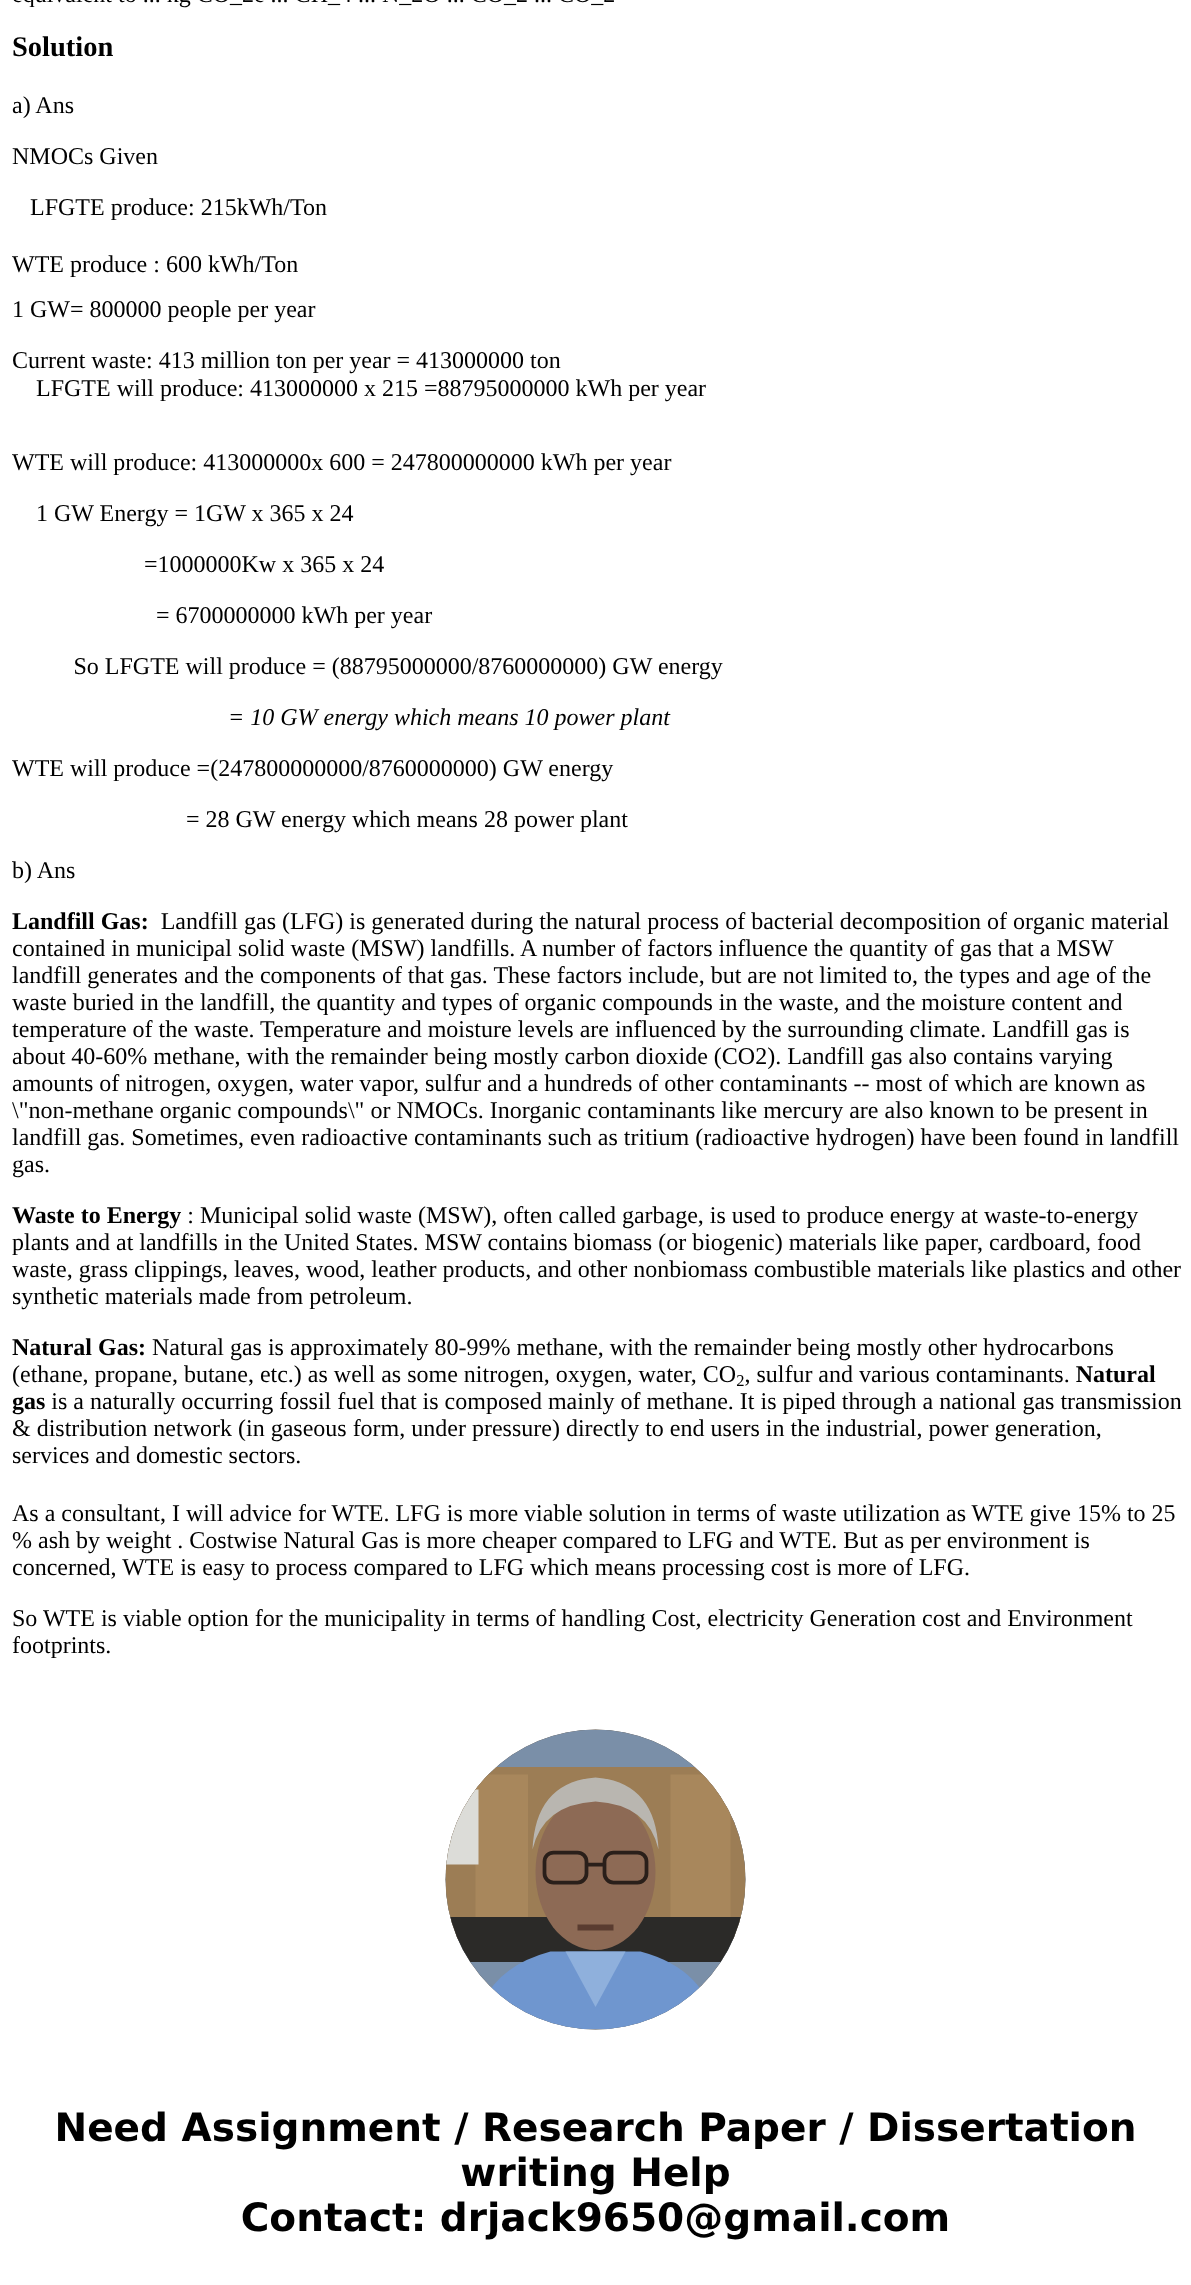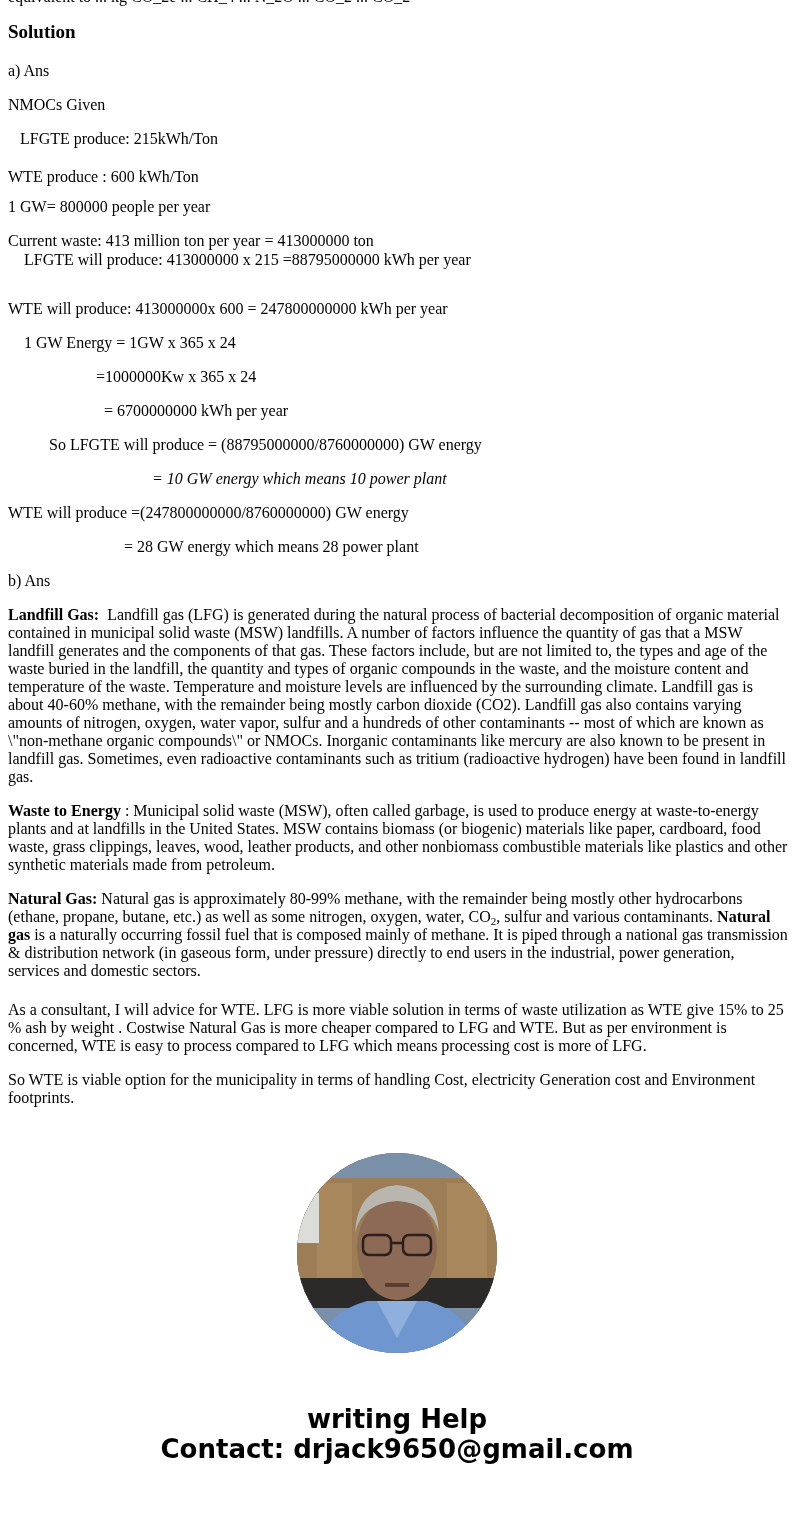--- a/index.html
+++ b/index.html
@@ -115,15 +115,16 @@
     <ellipse cx="100" cy="95" rx="40" ry="52" fill="#8d6a55"></ellipse>
     <path d="M58 80 Q60 35 100 32 Q140 35 142 80 Q135 50 100 48 Q65 50 58 80 Z" fill="#b9b6b0"></path>
     <rect x="66" y="82" width="28" height="20" rx="6" fill="none" stroke="#2a1f1a" stroke-width="2.5"></rect>
     <rect x="106" y="82" width="28" height="20" rx="6" fill="none" stroke="#2a1f1a" stroke-width="2.5"></rect>
     <line x1="94" y1="90" x2="106" y2="90" stroke="#2a1f1a" stroke-width="2.5"></line>
     <rect x="88" y="130" width="24" height="4" fill="#5a3c30"></rect>
   </svg>
 </div>
 
 <div class="footer">
+  <div>Need Assignment / Research Paper / Dissertation</div>
   <div>writing Help</div>
   <div>Contact: drjack9650@gmail.com</div>
 </div>
 
 </body></html>

